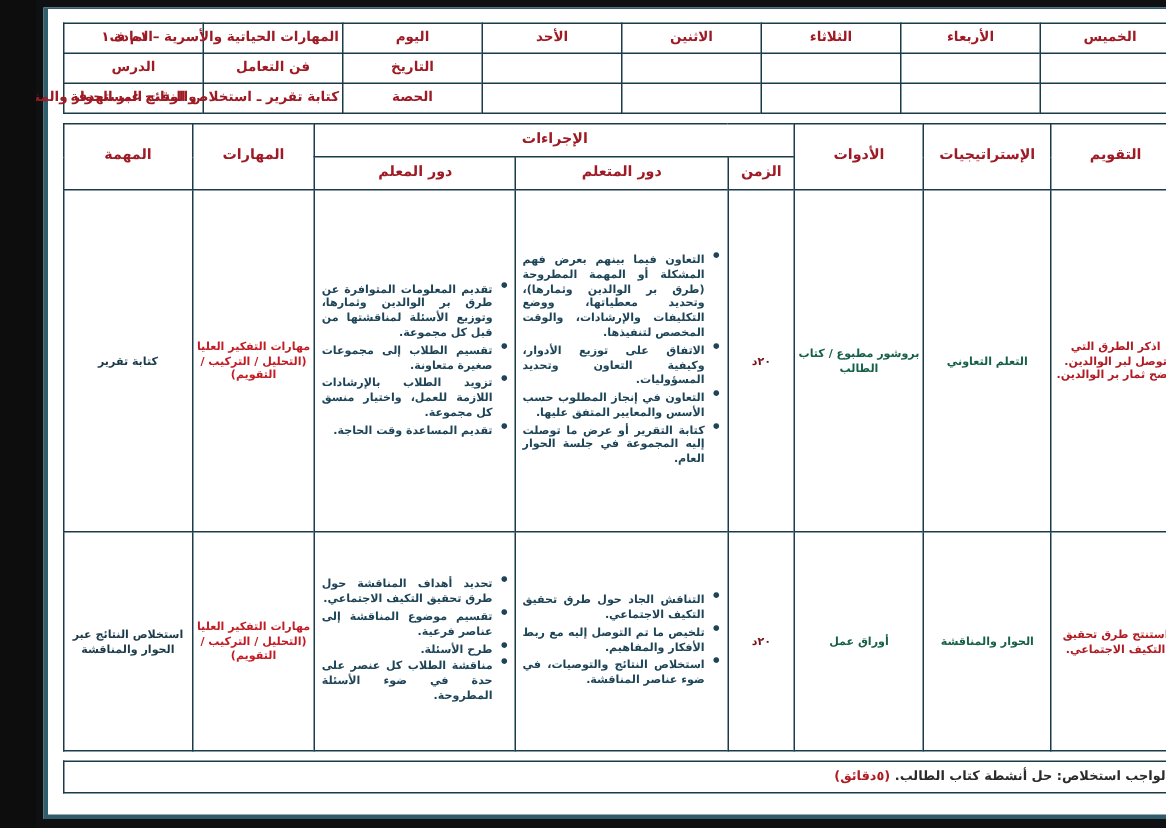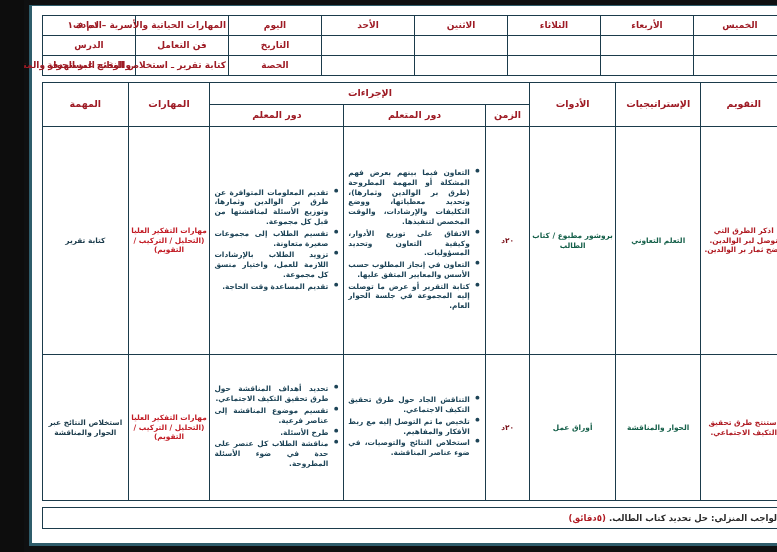--- a/index.html
+++ b/index.html
@@ -287,20 +287,20 @@
             </td>
             <td class="cell-skills">مهارات التفكير العليا (التحليل / التركيب / التقويم)</td>
             <td class="cell-task">استخلاص النتائج عبر الحوار والمناقشة</td>
           </tr>
         </tbody>
       </table>
 
       <table id="footer-table">
         <tbody>
           <tr>
-            <td><span>الواجب المنزلي: حل تحديد كتاب الطالب.</span> <span class="hw-time">(٥دقائق)</span></td>
+            <td><span>الواجب استخلاص: حل أنشطة كتاب الطالب.</span> <span class="hw-time">(٥دقائق)</span></td>
           </tr>
         </tbody>
       </table>
 
     </div>
   </div>
 </div>
 
 </body></html>

